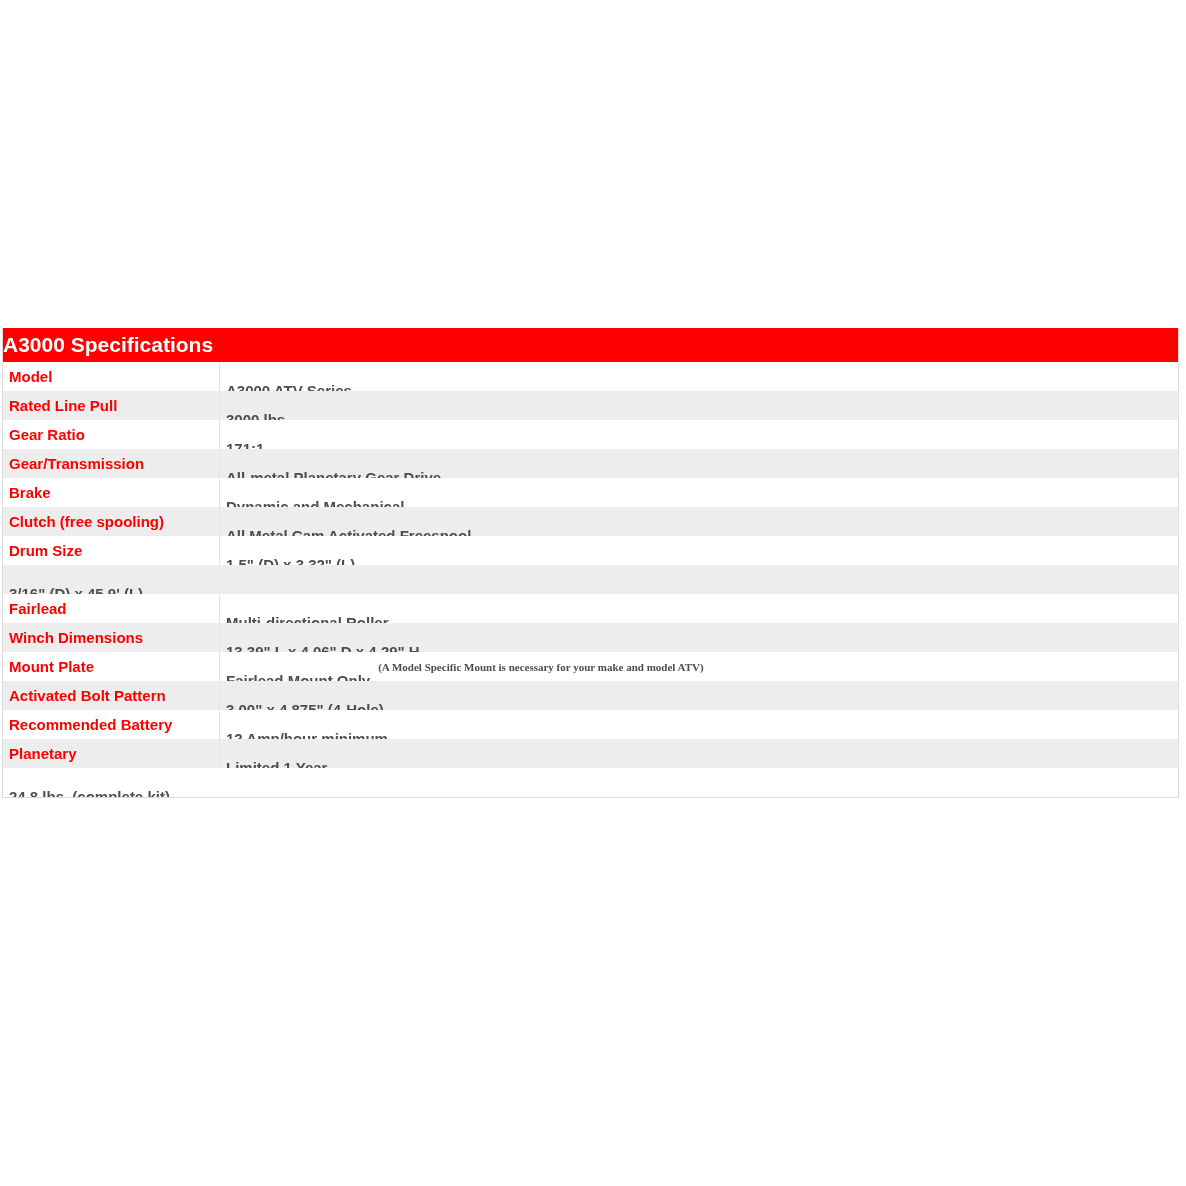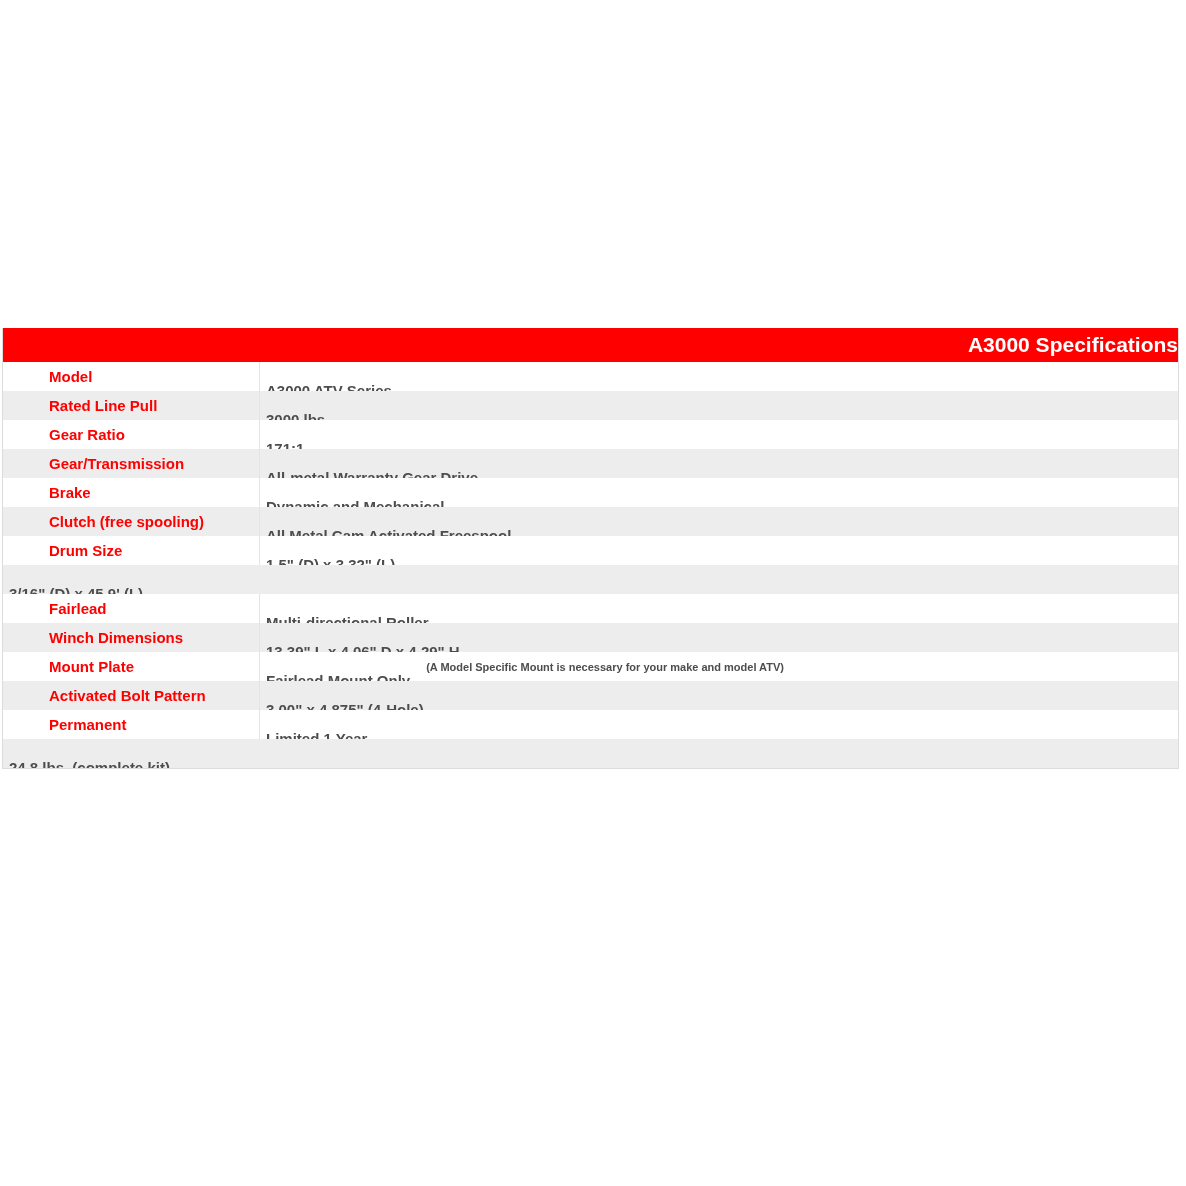--- a/index.html
+++ b/index.html
@@ -20,64 +20,63 @@
     border-top: none;
     background: #ffffff;
   }
   .spec-header {
     height: 34px;
     line-height: 34px;
     background: #fe0000;
     color: #ffffff;
     font-weight: bold;
     font-size: 21px;
-    text-align: right;
+    text-align: left;
     white-space: nowrap;
-    padding-left: 18px;
   }
   .spec-row {
     display: flex;
     height: 29px;
     align-items: stretch;
     background: #ffffff;
   }
   .spec-row:nth-child(even) { background: #ededed; }
   .spec-label {
     flex: 0 0 210px;
     width: 210px;
     padding-left: 6px;
     border-right: 1px solid #e4e4e4;
     color: #fe0000;
     font-weight: bold;
     font-size: 15px;
     display: flex;
     align-items: center;
     white-space: nowrap;
     overflow: hidden;
-    margin-left: 40px;
   }
   .spec-value-cell {
     flex: 1 1 auto;
     padding-left: 6px;
     display: flex;
     align-items: center;
     white-space: nowrap;
     overflow: hidden;
   }
   .spec-value {
     color: #4d4d4d;
     font-weight: bold;
     font-size: 15px;
     margin-top: 27px;
   }
   .spec-note {
     color: #4d4d4d;
     font-weight: bold;
     font-size: 11px;
-    margin-left: 16px;
+    margin-left: 8px;
+    font-family: Liberation Serif, serif;
   }
 </style>
 </head>
 <body>
 
 <div class="spec-table">
   <div class="spec-header">A3000 Specifications</div>
   <div id="table-body">
       <div class="spec-row">
     <div class="spec-label">Model</div>
@@ -96,21 +95,21 @@
       <div class="spec-row">
     <div class="spec-label">Gear Ratio</div>
     <div class="spec-value-cell">
       <span class="spec-value">171:1</span>
 
     </div>
   </div>
       <div class="spec-row">
     <div class="spec-label">Gear/Transmission</div>
     <div class="spec-value-cell">
-      <span class="spec-value">All-metal Warranty Gear Drive</span>
+      <span class="spec-value">All-metal Planetary Gear Drive</span>
 
     </div>
   </div>
       <div class="spec-row">
     <div class="spec-label">Brake</div>
     <div class="spec-value-cell">
       <span class="spec-value">Dynamic and Mechanical</span>
 
     </div>
   </div>
@@ -156,21 +155,28 @@
     </div>
   </div>
       <div class="spec-row">
     <div class="spec-label">Activated Bolt Pattern</div>
     <div class="spec-value-cell">
       <span class="spec-value">3.00" x 4.875" (4-Hole)</span>
 
     </div>
   </div>
       <div class="spec-row">
-    <div class="spec-label">Permanent</div>
+    <div class="spec-label">Recommended Battery</div>
+    <div class="spec-value-cell">
+      <span class="spec-value">12 Amp/hour minimum</span>
+
+    </div>
+  </div>
+      <div class="spec-row">
+    <div class="spec-label">Planetary</div>
     <div class="spec-value-cell">
       <span class="spec-value">Limited 1 Year</span>
 
     </div>
   </div>
       <div class="spec-row">
     <div class="spec-value-cell">
       <span class="spec-value">24.8 lbs. (complete kit)</span>
 
     </div>

